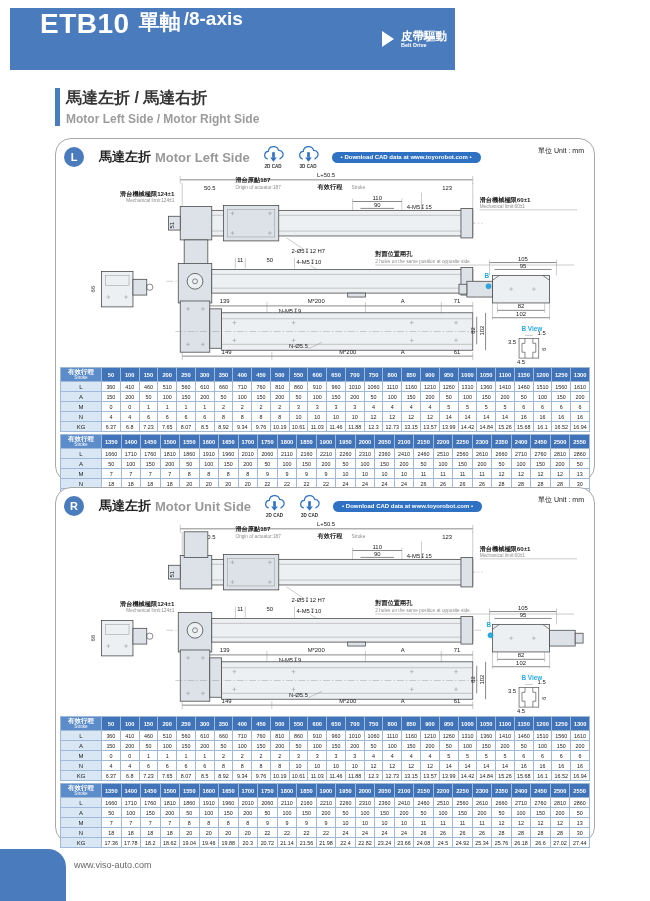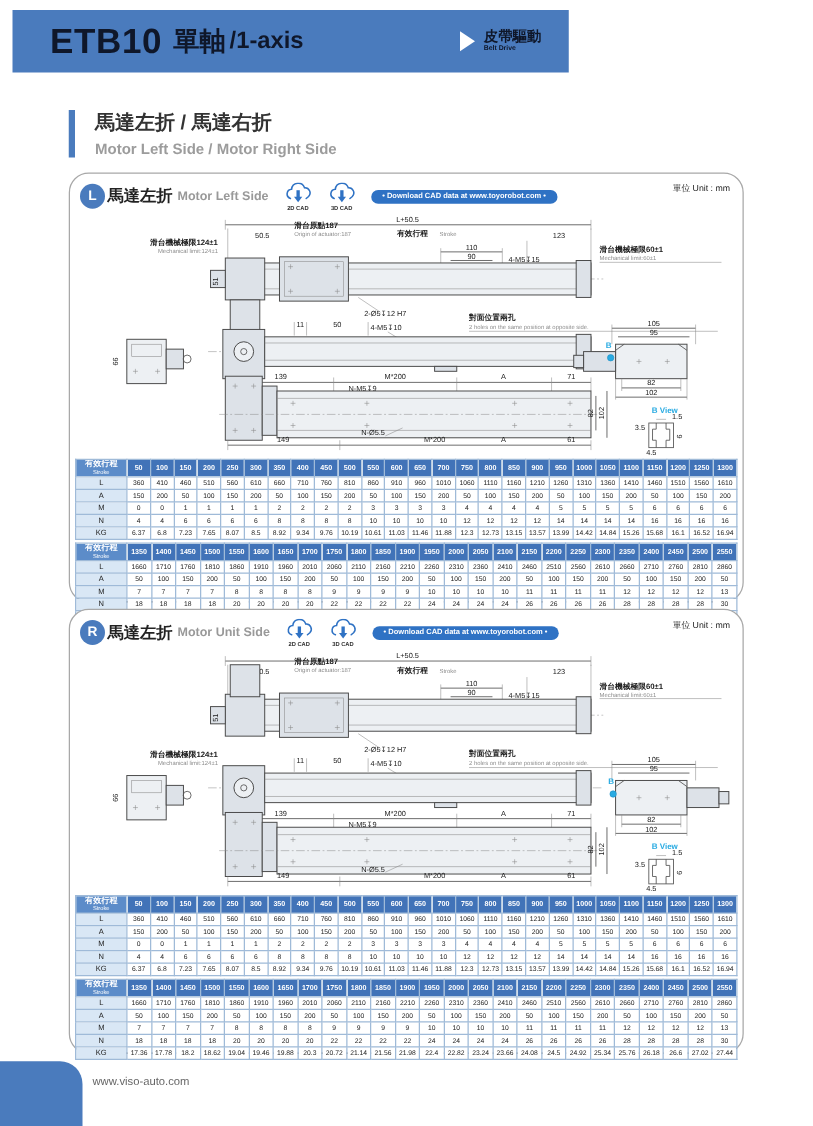--- a/index.html
+++ b/index.html
@@ -1,41 +1,41 @@
 <!DOCTYPE html>
 <html><head>
 <meta charset="utf-8">
 <style>
   html,body{margin:0;padding:0}
   body{width:650px;height:901px;position:relative;background:#fff;overflow:hidden;
        font-family:"Liberation Sans",sans-serif;color:#222}
   
-  .topbar{position:absolute;left:10px;top:8px;width:445px;height:50px;background:#4a7bbd;
-          color:#0f172a;display:flex;align-items:center;box-sizing:border-box}
+  .topbar{position:absolute;left:10px;top:8px;width:445px;height:62px;background:#4a7bbd;
+          color:#ffffff;display:flex;box-sizing:border-box}
   .model{font-size:28px;font-weight:bold;margin-left:30px;letter-spacing:.5px}
   .sub-cn{font-size:21px;font-weight:bold;margin-left:9px}
   .sub-en{font-size:19px;margin-left:3px;font-weight:bold}
-  .drive{margin-left:auto;margin-right:22px;display:flex;align-items:center;gap:7px}
+  .drive{margin-left:auto;margin-right:8px;display:flex;align-items:center;gap:7px}
   .tri{width:0;height:0;border-left:12px solid #fff;border-top:8px solid transparent;border-bottom:8px solid transparent}
   .drive-cn{font-size:11.5px;font-weight:bold;line-height:1.1}
   .drive-en{font-size:5.5px;font-weight:bold;line-height:1.1}
   
-  .sec-title{position:absolute;left:55px;top:88px;border-left:5px solid #4a7bbd;padding-left:16px}
+  .sec-title{position:absolute;left:55px;top:88px;border-left:5px solid #4a7bbd;padding-left:6px}
   .sec-cn{font-size:16px;font-weight:bold;color:#333}
   .sec-en{font-size:12px;color:#9c9c9c;font-weight:bold;margin-top:3px}
   
   .panel{position:absolute;left:55px;width:540px;border:1.5px solid #a8a8a8;border-radius:16px;
          background:#fff;box-sizing:border-box;padding:5px 4px 3px}
   #panel-L{top:138px;height:344px}
   #panel-R{top:487px;height:356px}
   .panel-head{position:relative;display:flex;align-items:center;height:24px;margin:1px 4px 0 4px}
   .badge{width:20px;height:20px;border-radius:50%;background:#4a7bbd;color:#fff;font-weight:bold;
          font-size:11px;display:flex;align-items:center;justify-content:center;flex:0 0 auto}
-  .ptitle-cn{font-size:13px;font-weight:bold;color:#222;margin-left:2px}
-  .ptitle-en{font-size:10px;font-weight:bold;color:#999;margin-left:4px}
+  .ptitle-cn{font-size:13px;font-weight:bold;color:#222;margin-left:15px}
+  .ptitle-en{font-size:13px;font-weight:bold;color:#999;margin-left:4px}
   .cadbtn{display:flex;flex-direction:column;align-items:center;margin-left:12px;cursor:pointer}
   .cadbtn em{font-style:normal;font-size:4.6px;font-weight:bold;color:#333;margin-top:-1px}
   .pill{margin-left:12px;background:#2f72c4;color:#fff;font-size:6px;font-weight:bold;
         padding:2.5px 9px;border-radius:8px;white-space:nowrap;cursor:pointer}
   .unit{position:absolute;right:2px;top:1px;font-size:7px;color:#222}
   .draw{height:196px;margin:0 2px}
   
   table.spec{width:100%;border-collapse:collapse;table-layout:fixed;margin-top:2px}
   .spec th,.spec td{border:.5px solid #9fbad8;text-align:center;padding:0;overflow:hidden;white-space:nowrap}
   .spec th{background:#4173b8;color:#fff;font-size:5.7px;font-weight:bold;height:13px}
@@ -48,21 +48,21 @@
   .footer-block{position:absolute;left:0;top:849px;width:66px;height:52px;background:#4a7bbd;
                 border-radius:0 18px 0 0}
   .footer-url{position:absolute;left:74px;top:860px;font-size:9px;color:#666}
 </style>
 </head>
 <body>
 
 <header class="topbar">
   <span class="model">ETB10</span>
   <span class="sub-cn">單軸</span>
-  <span class="sub-en">/1-axis</span>
+  <span class="sub-en">/8-axis</span>
   <span class="drive">
     <span class="tri"></span>
     <span>
       <div class="drive-cn">皮帶驅動</div>
       <div class="drive-en">Belt Drive</div>
     </span>
   </span>
 </header>
 
 <div class="sec-title">

